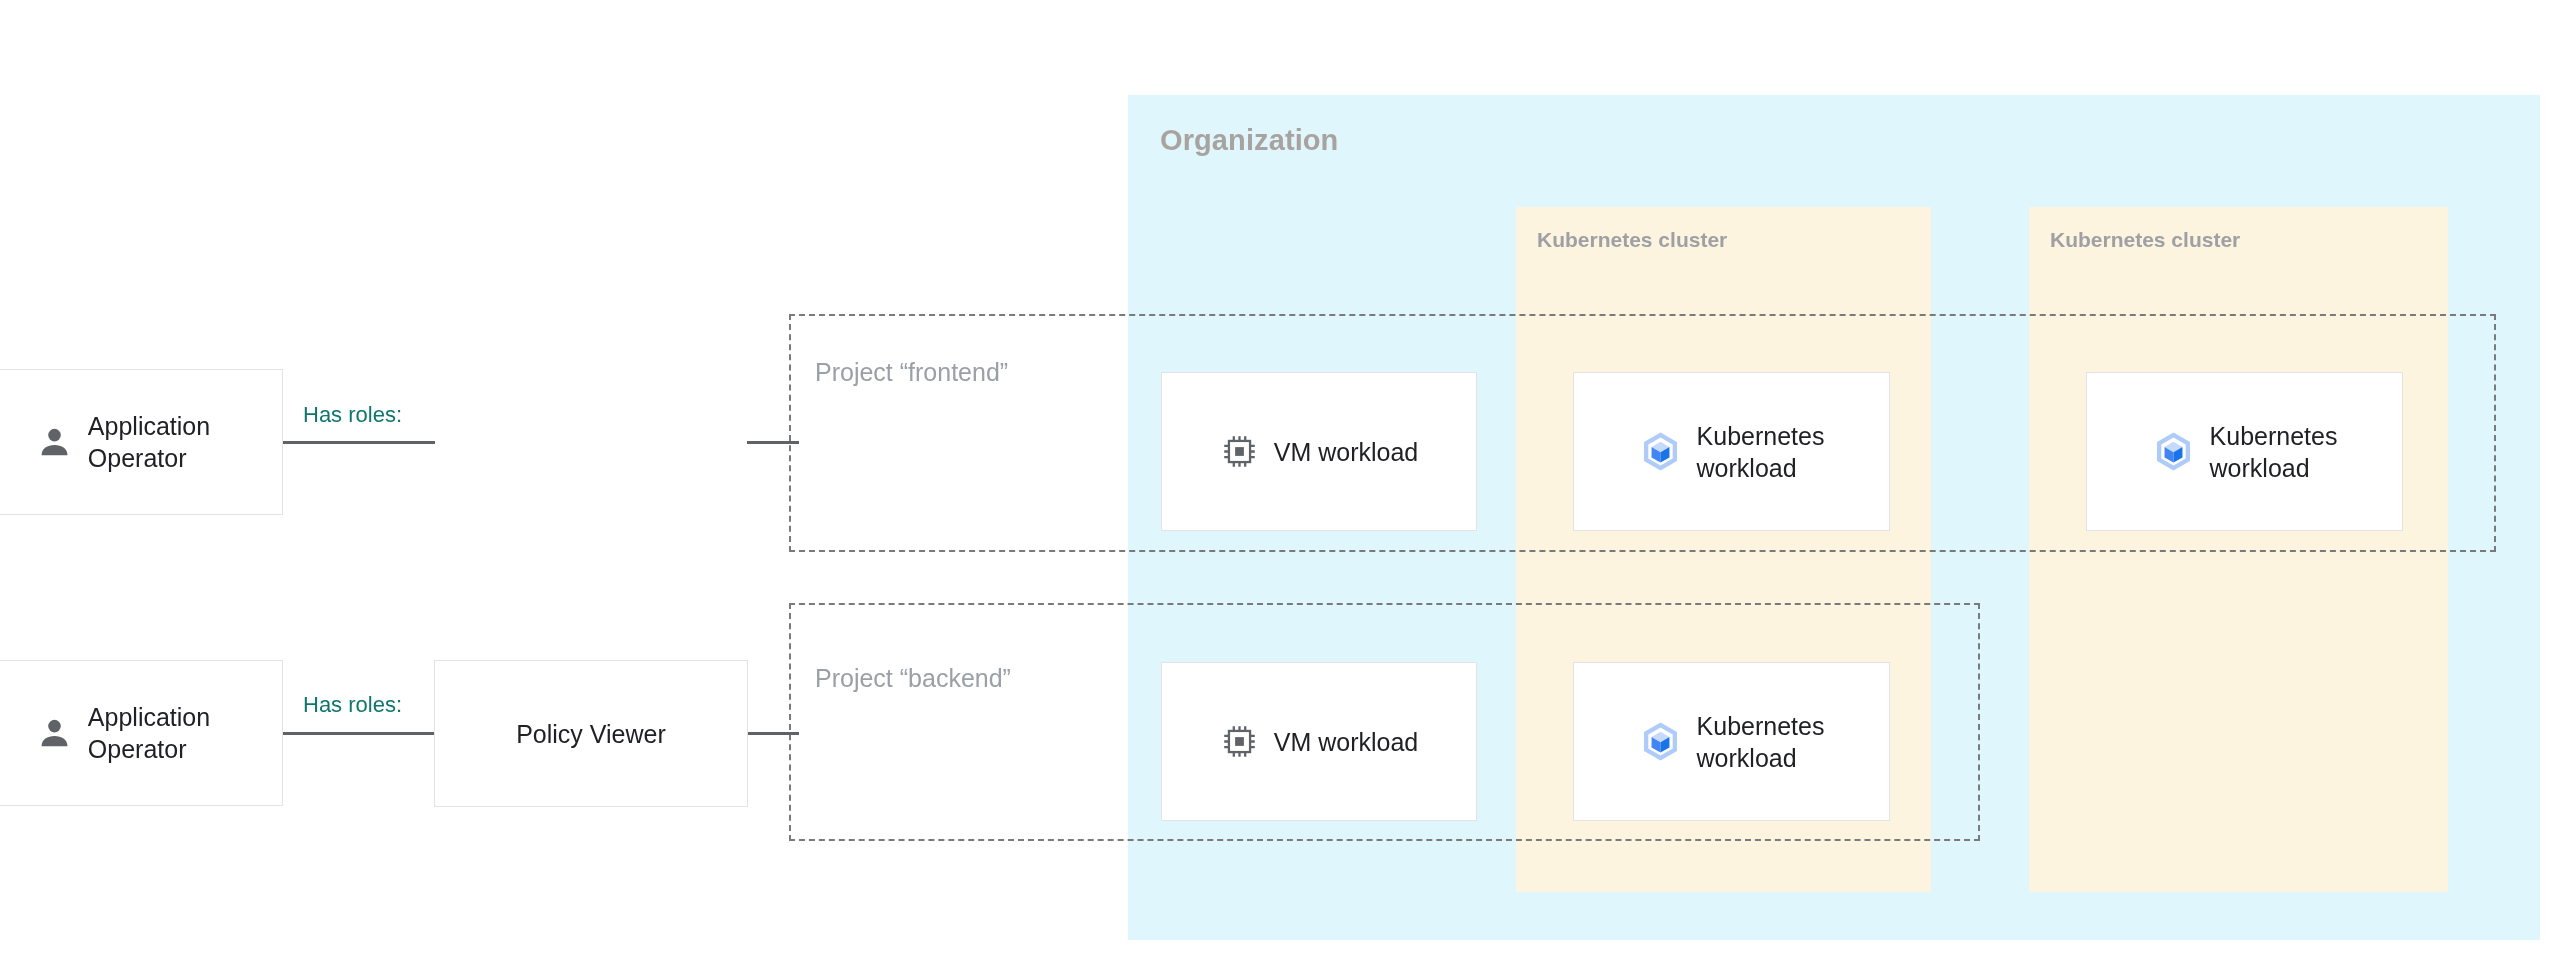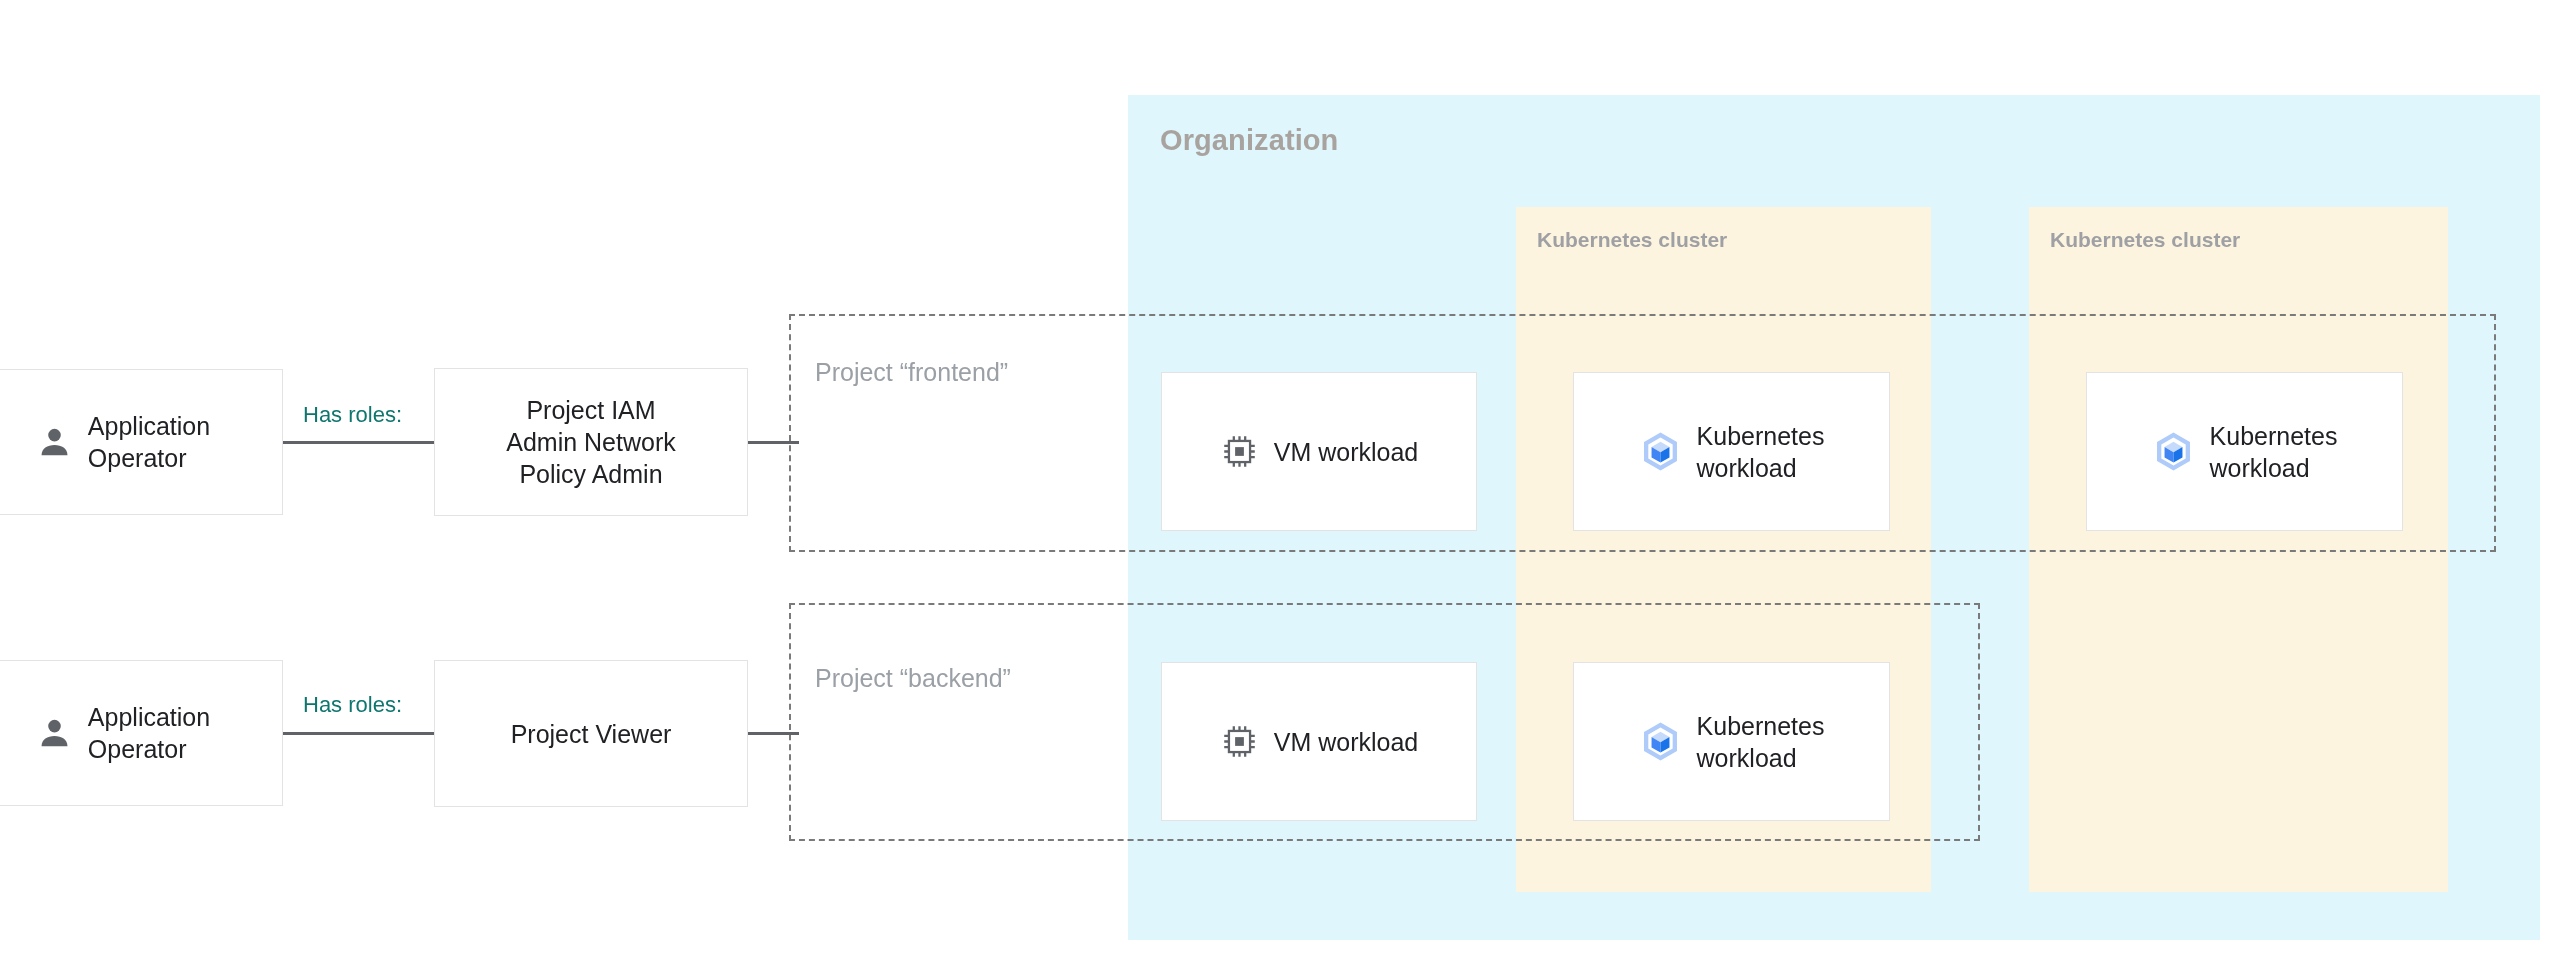--- a/index.html
+++ b/index.html
@@ -169,46 +169,39 @@
     <div class="card-inner operator-inner">
       <svg class="icon person-icon" viewBox="0 0 24 24">
         <circle cx="12" cy="7.2" r="4.1" fill="#5F6368"></circle>
         <path d="M3.6 20.2c0-4.3 3.8-6.6 8.4-6.6s8.4 2.3 8.4 6.6z" fill="#5F6368"></path>
       </svg>
       <div class="card-text">Application
 Operator</div>
     </div>
   </div>
 
-  <div id="role-1" class="card">
-    <div class="card-inner">
-      <div class="card-text centered">Project IAM
-Admin Network
-Policy Admin</div>
-    </div>
-  </div>
 
   <div id="conn-op2-role2" class="connector"></div>
   <div id="edge-label-2" class="edge-label">Has roles:</div>
   <div id="conn-role2-proj2" class="connector"></div>
 
   <div id="operator-2" class="card">
     <div class="card-inner operator-inner">
       <svg class="icon person-icon" viewBox="0 0 24 24">
         <circle cx="12" cy="7.2" r="4.1" fill="#5F6368"></circle>
         <path d="M3.6 20.2c0-4.3 3.8-6.6 8.4-6.6s8.4 2.3 8.4 6.6z" fill="#5F6368"></path>
       </svg>
       <div class="card-text">Application
 Operator</div>
     </div>
   </div>
 
   <div id="role-2" class="card">
     <div class="card-inner">
-      <div class="card-text centered">Project Viewer</div>
+      <div class="card-text centered">Policy Viewer</div>
     </div>
   </div>
 
   <div id="workload-vm-frontend" class="card">
     <div class="card-inner">
       <svg class="icon vm-icon" viewBox="0 0 24 24">
         <g fill="none" stroke="#5F6368" stroke-width="1.4">
           <rect x="5.5" y="5.5" width="13" height="13"></rect>
           <path d="M8.5 2.6v2.9M12 2.6v2.9M15.5 2.6v2.9M8.5 18.5v2.9M12 18.5v2.9M15.5 18.5v2.9M2.6 8.5h2.9M2.6 12h2.9M2.6 15.5h2.9M18.5 8.5h2.9M18.5 12h2.9M18.5 15.5h2.9"></path>
         </g>

